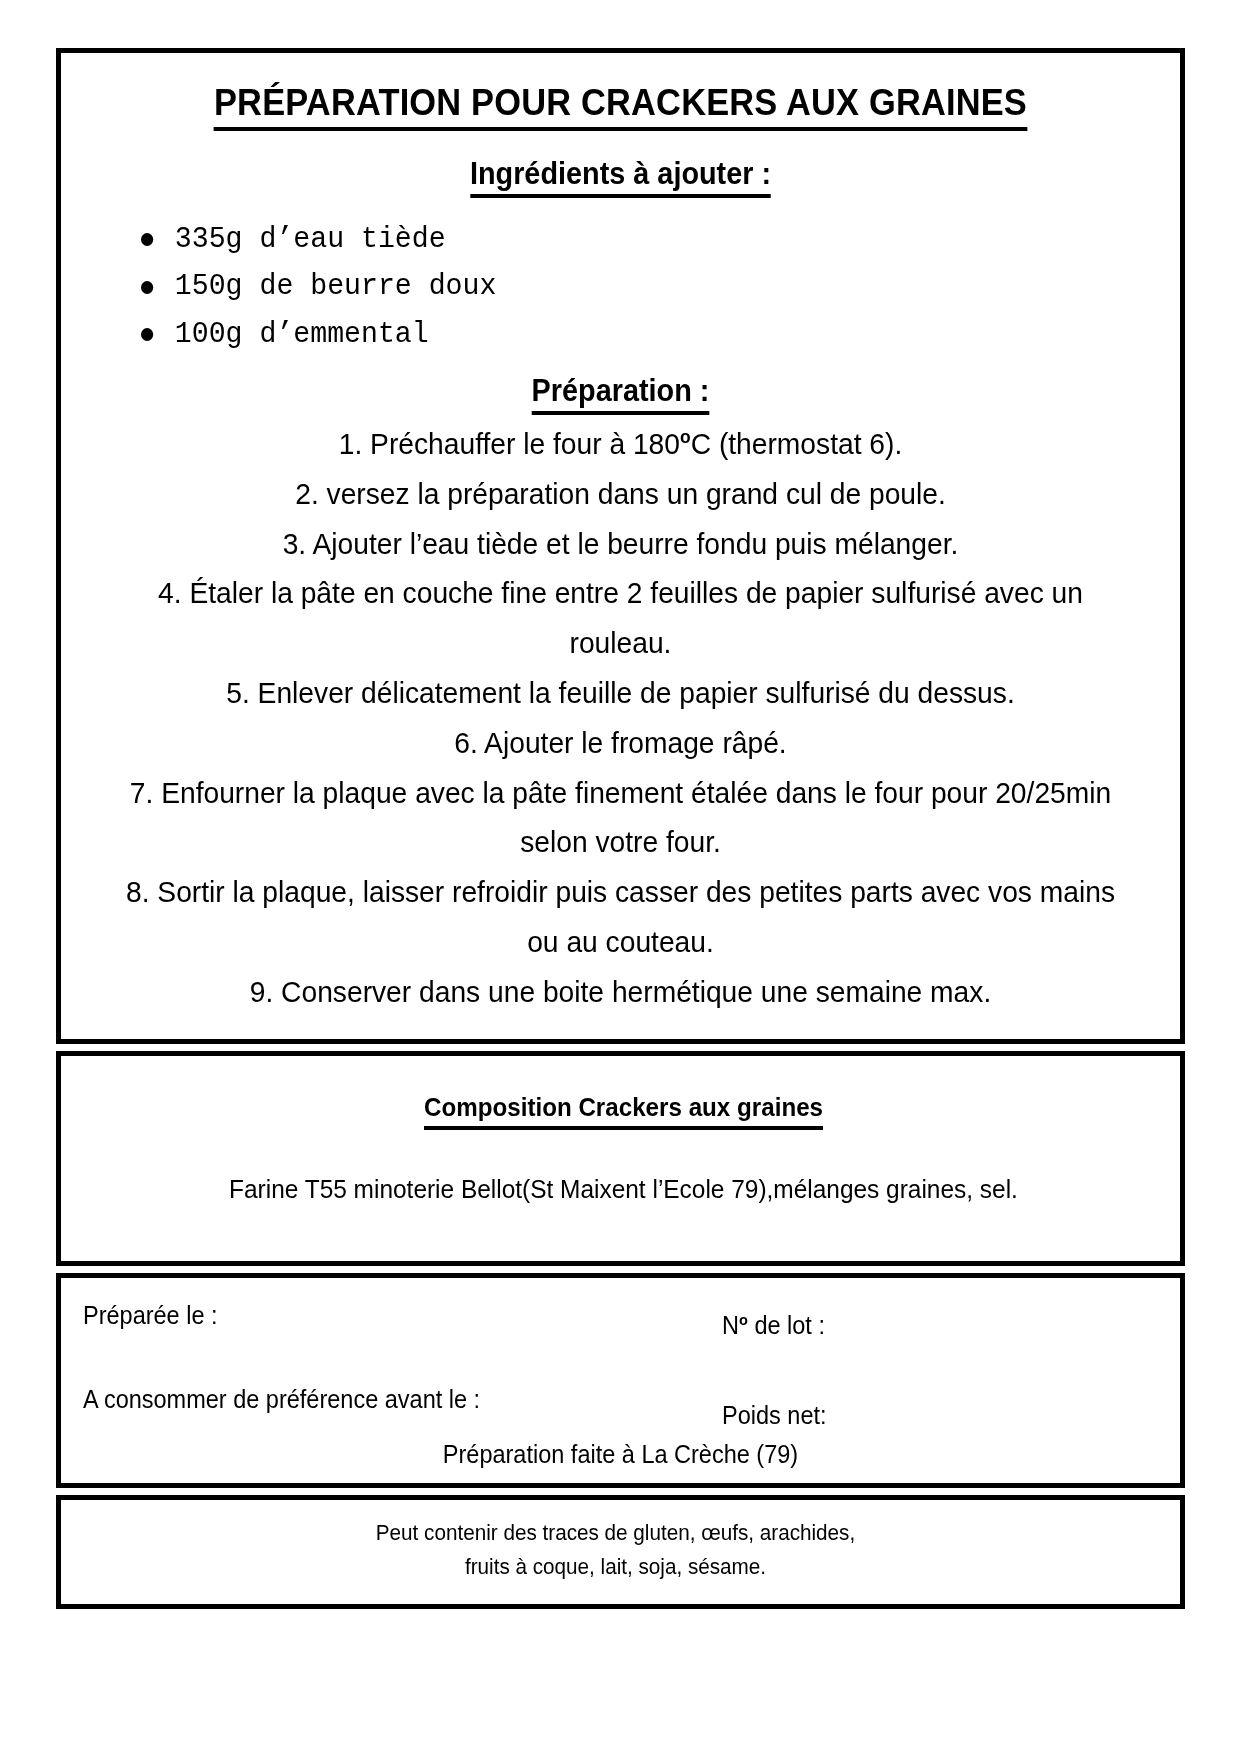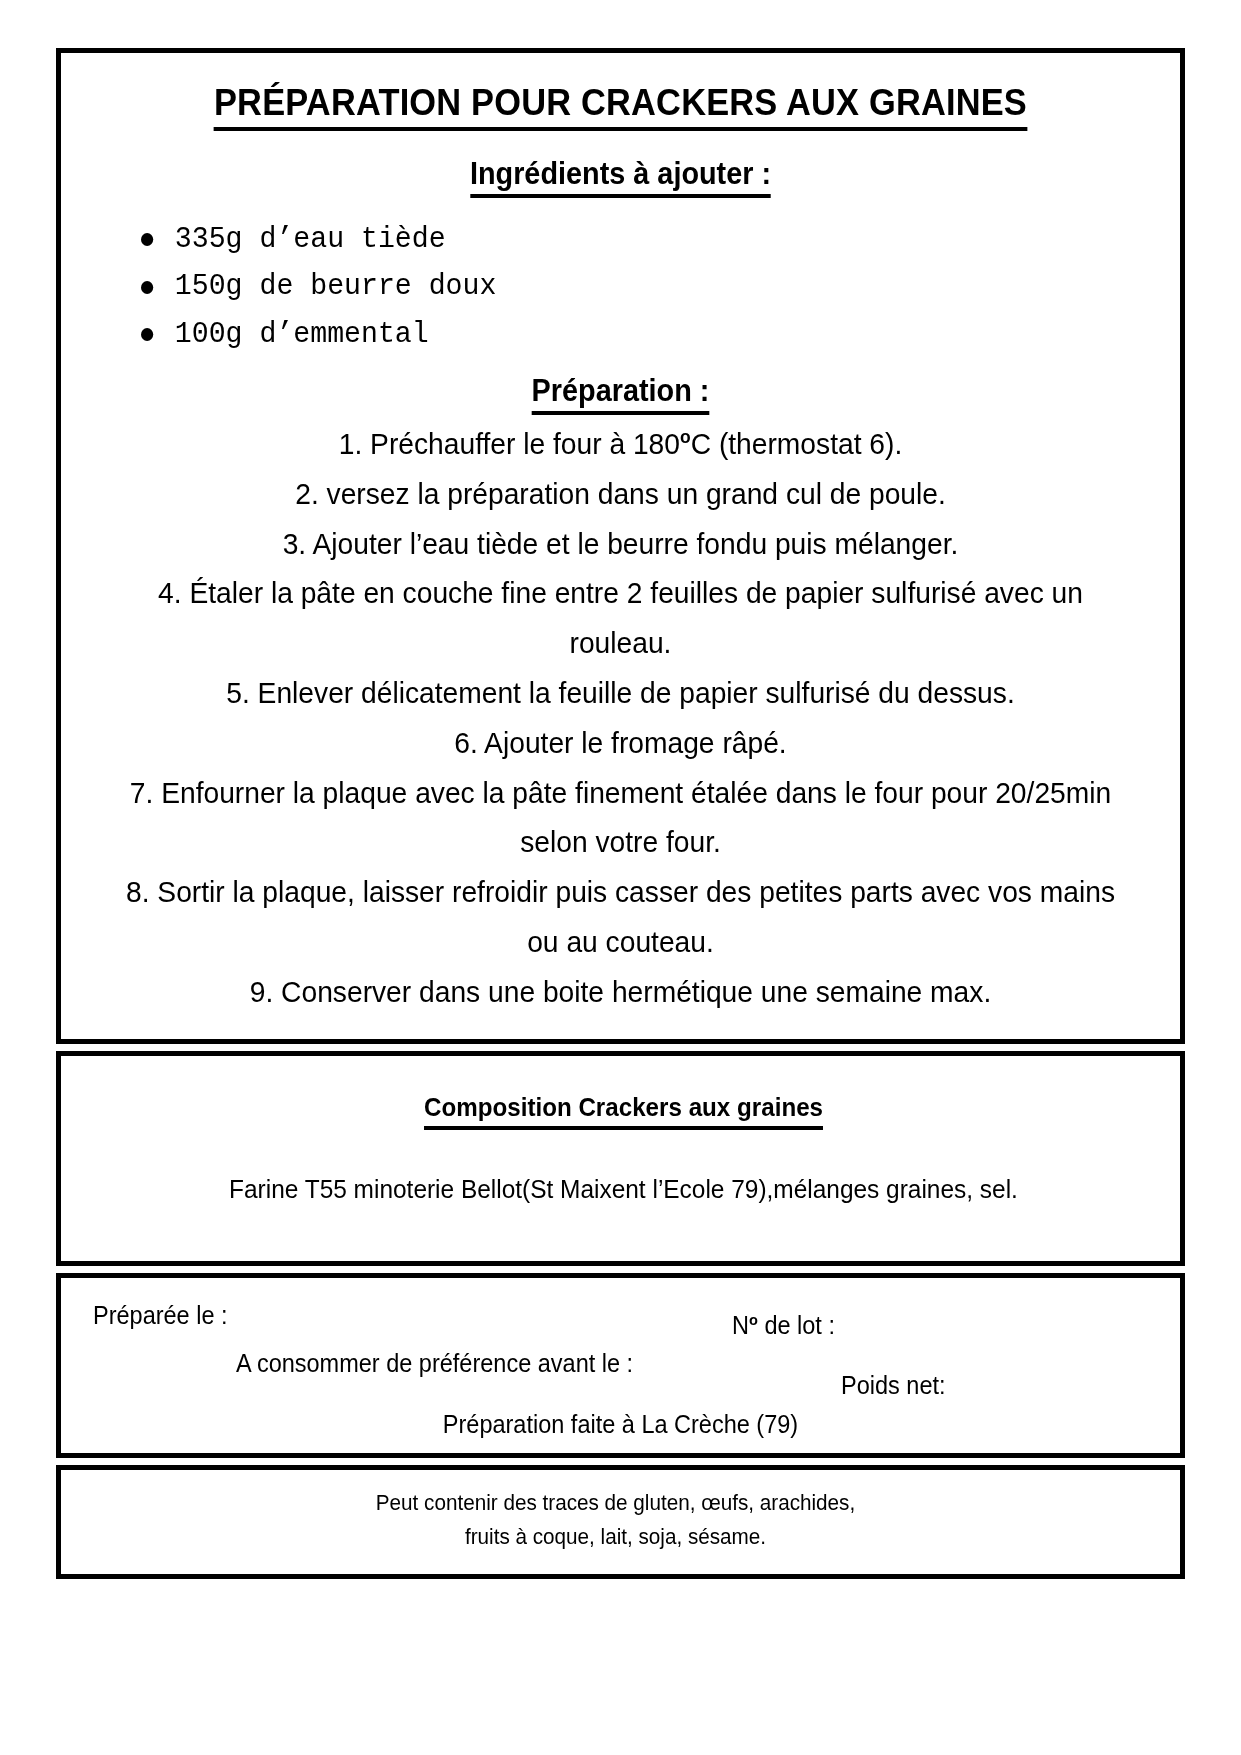--- a/index.html
+++ b/index.html
@@ -146,29 +146,28 @@
   .info-panel {
     padding: 16px 22px 14px 22px;
   }
   .info-grid {
     display: flex;
     width: 100%;
   }
   .info-col-left {
     flex: 0 0 57%;
     display: flex;
-    flex-direction: row;
+    flex-direction: column;
     justify-content: flex-start;
-    margin-left: 10px;
   }
   .info-col-right {
     flex: 1;
     display: flex;
-    flex-direction: row;
-    justify-content: flex-start;
+    flex-direction: column;
+    justify-content: flex-end;
     padding-top: 16px;
     padding-left: 26px;
   }
   .info-line {
     font-size: 25px;
     line-height: 1.2;
     transform: scaleX(0.94);
     transform-origin: left center;
   }
   .info-col-left .info-line:first-child { margin: 6px 0 0 0; }

